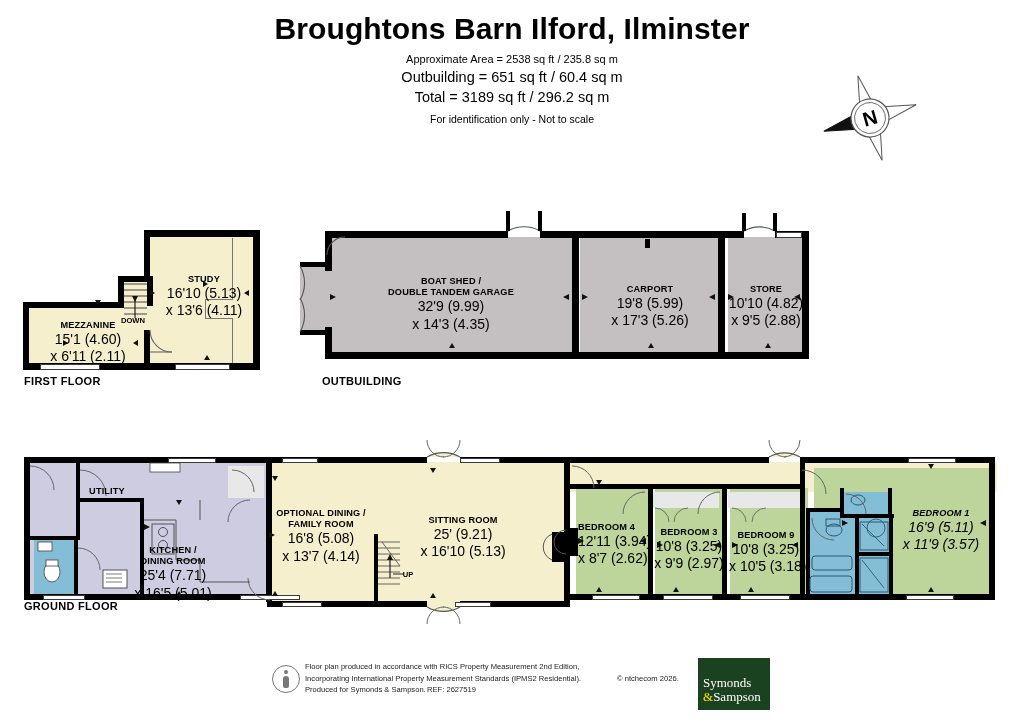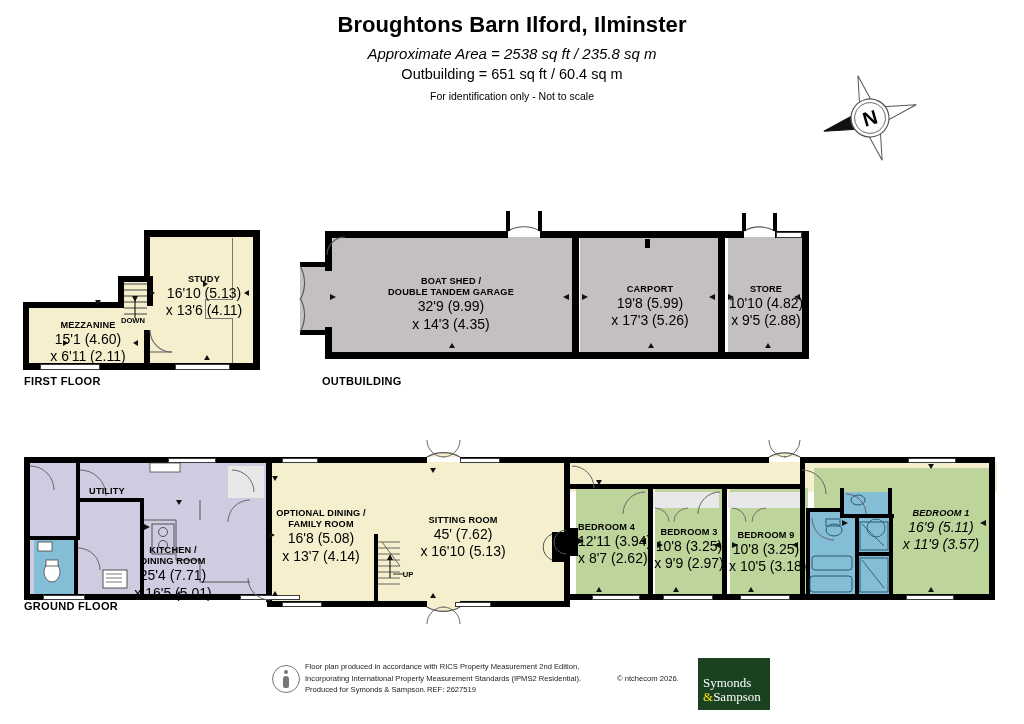--- a/index.html
+++ b/index.html
@@ -5,22 +5,22 @@
   html,body{margin:0;padding:0;}
   body{
     width:1024px;height:724px;background:#ffffff;
     font-family:"Liberation Sans", sans-serif;
     color:#000;position:relative;overflow:hidden;
   }
   .stage{position:absolute;left:0;top:0;width:1024px;height:724px;}
 
   
   #header{position:absolute;left:0;top:12px;width:1024px;text-align:center;}
-  #title{font-size:22px;font-weight:bold;letter-spacing:.1px;}
-  .sub{font-size:15px;margin-top:7px;font-style:italic;}
+  #title{font-size:30px;font-weight:bold;letter-spacing:.1px;}
+  .sub{font-size:11px;margin-top:7px;}
   .sub2{font-size:14.5px;margin-top:4px;}
   .note{font-size:10.5px;margin-top:8px;}
 
   
   #compass{position:absolute;left:818px;top:72px;width:105px;height:92px;}
 
   
   .floorlabel{position:absolute;font-size:11px;font-weight:bold;letter-spacing:.3px;}
 
   
@@ -56,20 +56,21 @@
 </style>
 </head>
 <body>
 
 <div class="stage">
 
   <div id="header">
     <div id="title">Broughtons Barn Ilford, Ilminster</div>
     <div class="sub">Approximate Area = 2538 sq ft / 235.8 sq m</div>
     <div class="sub2">Outbuilding = 651 sq ft / 60.4 sq m</div>
+    <div class="sub2">Total = 3189 sq ft / 296.2 sq m</div>
     <div class="note">For identification only - Not to scale</div>
   </div>
 
   <div id="compass">
     <svg width="105" height="92" viewBox="0 0 105 92">
       <g transform="rotate(-16 52 46)">
         <polygon points="52,2 60,38 52,46 44,38" fill="#ffffff" stroke="#555" stroke-width="1"></polygon>
         <polygon points="52,90 60,54 52,46 44,54" fill="#ffffff" stroke="#555" stroke-width="1"></polygon>
         <polygon points="4,46 40,54 48,46 40,38" fill="#111" stroke="#111" stroke-width="1"></polygon>
         <polygon points="100,46 64,54 56,46 64,38" fill="#ffffff" stroke="#555" stroke-width="1"></polygon>
@@ -415,21 +416,21 @@
       <div class="rdim">x 16'5 (5.01)</div>
     </div>
     <div class="label" style="left:268px;top:508px;width:106px;">
       <div class="rname">OPTIONAL DINING /</div>
       <div class="rname">FAMILY ROOM</div>
       <div class="rdim">16'8 (5.08)</div>
       <div class="rdim">x 13'7 (4.14)</div>
     </div>
     <div class="label" style="left:408px;top:515px;width:110px;">
       <div class="rname">SITTING ROOM</div>
-      <div class="rdim">45' (7.62)</div>
+      <div class="rdim">25' (9.21)</div>
       <div class="rdim">x 16'10 (5.13)</div>
     </div>
     <div class="label" style="left:578px;top:522px;width:54px;">
       <div class="rname">BEDROOM 4</div>
       <div class="rdim">12'11 (3.94)</div>
       <div class="rdim">x 8'7 (2.62)</div>
     </div>
     <div class="label" style="left:654px;top:527px;width:70px;">
       <div class="rname">BEDROOM 3</div>
       <div class="rdim">10'8 (3.25)</div>

